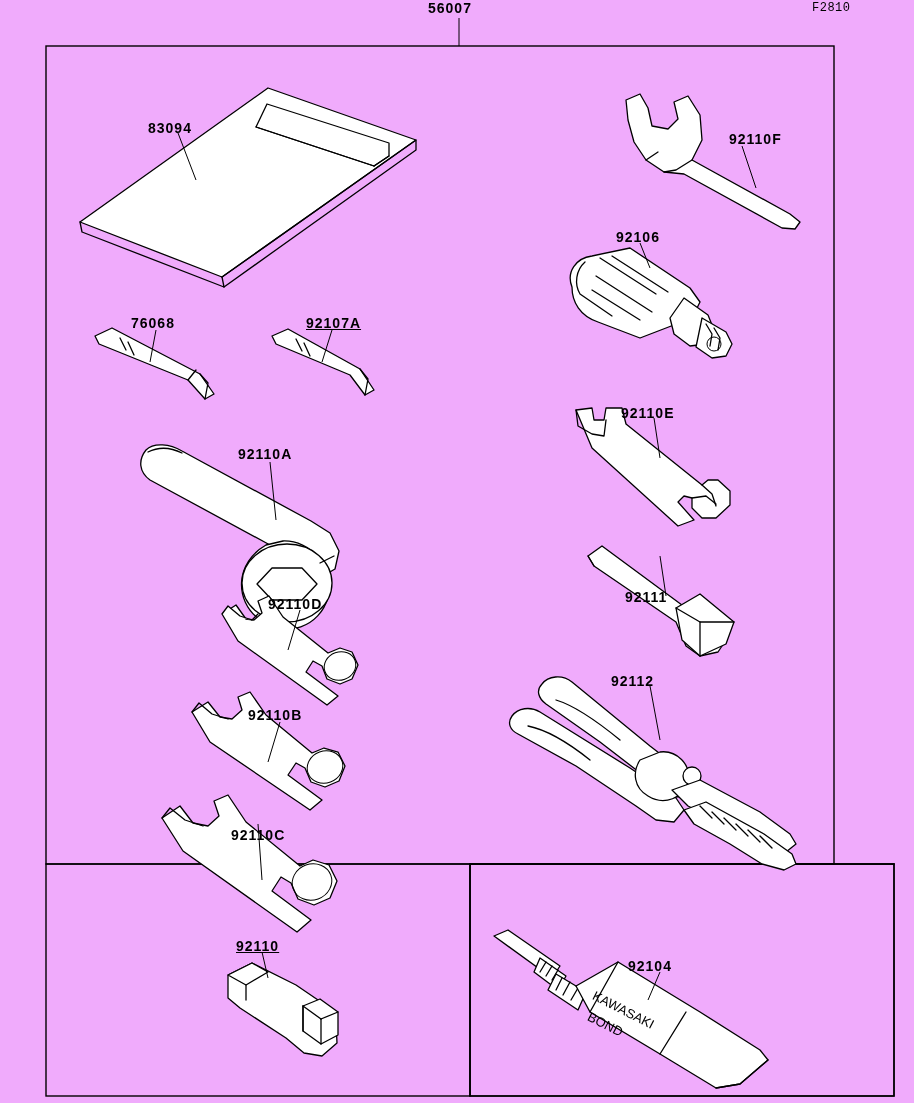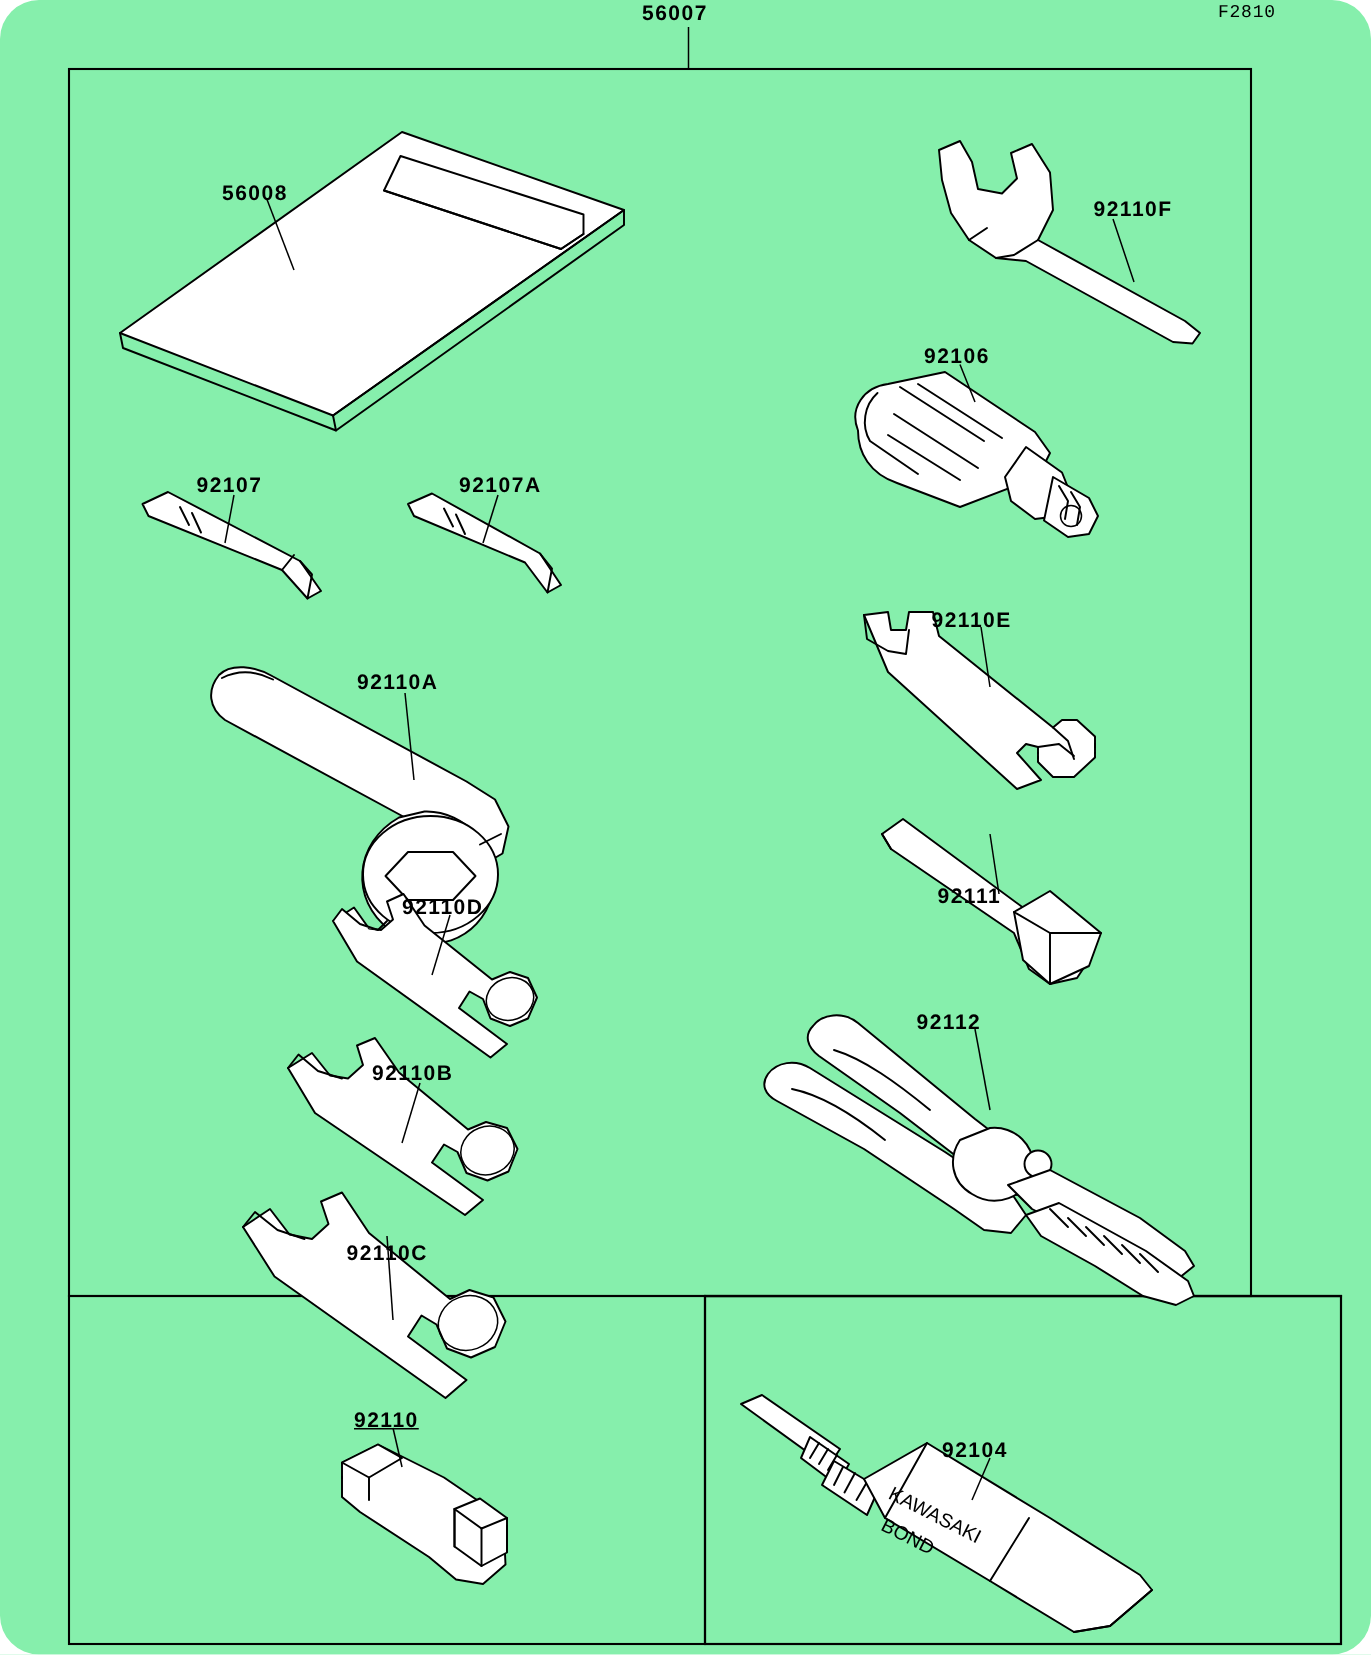--- a/index.html
+++ b/index.html
@@ -7,23 +7,22 @@
     padding: 0;
     background: #ffffff;
   }
   body {
     font-family: "Liberation Sans", sans-serif;
   }
   #page {
     position: relative;
     width: 914px;
     height: 1103px;
-    background: #86efac;
+    background: #f0abfc;
     overflow: hidden;
-    border-radius: 26px;
   }
   .lbl {
     position: absolute;
     font-family: "Liberation Sans", sans-serif;
     font-size: 14px;
     font-weight: bold;
     letter-spacing: 1px;
     color: #000000;
     white-space: nowrap;
   }
@@ -232,23 +231,23 @@
       <path class="ln" d="M578 988 L571 1000"></path>
       <path class="fillw" d="M576 986 L618 962 L700 1012 L760 1050 L768 1060 L740 1084 L716 1088 L660 1054 L590 1012 Z"></path>
       <path class="ln" d="M590 1012 L618 962"></path>
       <path class="ln" d="M716 1088 L740 1084 L768 1060"></path>
       <path class="ln" d="M660 1054 L686 1012"></path>
     </g>
     <line class="leader" x1="660" y1="972" x2="648" y2="1000"></line>
 
   </svg>
 
-  <div class="lbl" style="left:148px; top:120px;">56008</div>
-  <div class="lbl" style="left:131px; top:315px;">92107</div>
-  <div class="lbl" style="left:306px; top:315px;">92107A</div>
+  <div class="lbl" style="left:148px; top:120px;">83094</div>
+  <div class="lbl" style="left:131px; top:315px;">76068</div>
+  <div class="lbl" style="left:306px; top:315px;text-decoration:underline;">92107A</div>
   <div class="lbl" style="left:238px; top:446px;">92110A</div>
   <div class="lbl" style="left:268px; top:596px;">92110D</div>
   <div class="lbl" style="left:248px; top:707px;">92110B</div>
   <div class="lbl" style="left:231px; top:811px;margin-top:16px;">92110C</div>
   <div class="lbl" style="left:236px; top:938px;text-decoration:underline;">92110</div>
   <div class="lbl" style="left:697px; top:131px;margin-left:32px;">92110F</div>
   <div class="lbl" style="left:616px; top:229px;">92106</div>
   <div class="lbl" style="left:621px; top:405px;">92110E</div>
   <div class="lbl" style="left:625px; top:541px;margin-top:48px;">92111</div>
   <div class="lbl" style="left:611px; top:673px;">92112</div>

